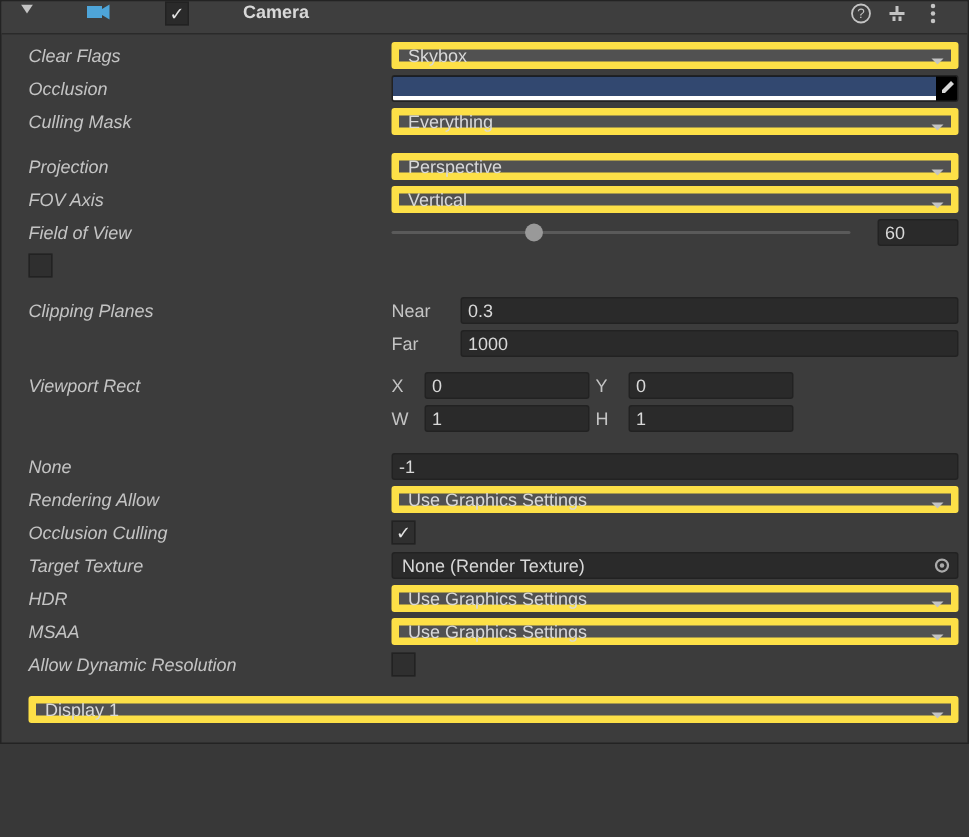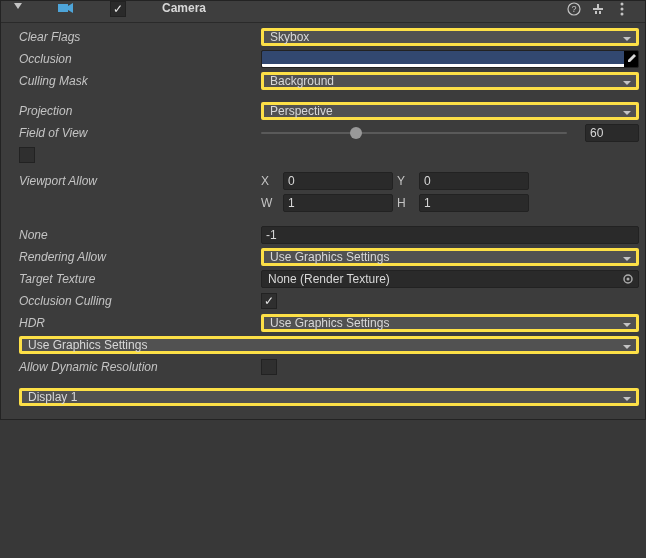--- a/index.html
+++ b/index.html
@@ -116,21 +116,21 @@
   .control {
     flex: 1;
     display: flex;
     align-items: center;
     gap: 4px;
   }
   .dropdown {
     flex: 1;
     height: 18px;
     background: #515151;
-    border: 3px solid #fde047;
+    border: 5px solid #fde047;
     border-radius: 2px;
     display: flex;
     align-items: center;
     padding: 0 16px 0 6px;
     position: relative;
     cursor: pointer;
     color: #d8d8d8;
   }
   .dropdown::after {
     content: "";
@@ -364,57 +364,82 @@
               </svg>
           </div>
         </div>
       </div>
     </div>
 
     <div class="row">
       <div class="label">Culling Mask</div>
       <div class="control">
         <div class="dropdown">
-            <span>Background</span>
+            <span>Everything</span>
           </div>
       </div>
     </div>
 
     <div class="row gap-before">
       <div class="label">Projection</div>
       <div class="control">
         <div class="dropdown">
             <span>Perspective</span>
           </div>
       </div>
     </div>
 
+    <div class="row">
+      <div class="label">FOV Axis</div>
+      <div class="control">
+        <div class="dropdown">
+            <span>Vertical</span>
+          </div>
+      </div>
+    </div>
 
     <div class="row">
       <div class="label">Field of View</div>
       <div class="slider-row">
         <div class="slider">
           <div class="slider-track"></div>
           <div class="slider-thumb" id="fov-thumb" style="left: 31%;"></div>
         </div>
         <input class="slider-value" value="60" style="">
       </div>
     </div>
 
     <div class="row">
       <div class="control">
         <div class="checkbox-field"></div>
       </div>
     </div>
 
+    <div class="sub-section gap-before" style="margin-top:10px">
+      <div class="sub-left">
+        <div class="row">
+            <div class="label">Clipping Planes</div>
+          </div>
+      </div>
+      <div class="sub-right">
+        <div class="pair-row">
+          <div class="pair-label">Near</div>
+          <input class="pair-input" style="flex: 1 1 0%;" value="0.3">
+        </div>
+        <div class="pair-row">
+          <div class="pair-label">Far</div>
+          <input class="pair-input" style="flex: 1 1 0%;" value="1000">
+        </div>
+      </div>
+    </div>
 
     <div class="sub-section" style="margin-top:6px">
       <div class="sub-left">
         <div class="row">
-            <div class="label">Viewport Allow</div>
+            <div class="label">Viewport Rect</div>
           </div>
       </div>
       <div class="sub-right">
         <div class="xy-row">
           <div class="xy-label">X</div>
           <input class="xy-input" value="0" style="">
           <div class="xy-label">Y</div>
           <input class="xy-input" value="0" style="">
         </div>
         <div class="xy-row">
@@ -432,55 +457,56 @@
         <input class="text-input" value="-1" style="">
       </div>
     </div>
 
     <div class="row">
       <div class="label">Rendering Allow</div>
       <div class="control">
         <div class="dropdown">
             <span>Use Graphics Settings</span>
           </div>
+      </div>
+    </div>
+
+    <div class="row">
+      <div class="label">Occlusion Culling</div>
+      <div class="control">
+        <div class="checkbox-field checked"></div>
       </div>
     </div>
 
     <div class="row">
       <div class="label">Target Texture</div>
       <div class="control">
         <div class="object-field">
           <span>None (Render Texture)</span>
           <div class="object-picker">
             <svg width="12" height="12" viewBox="0 0 12 12">
                 <circle cx="6" cy="6" r="4" fill="none" stroke="#aaa" stroke-width="1.5"></circle>
                 <circle cx="6" cy="6" r="1.5" fill="#aaa"></circle>
               </svg>
           </div>
         </div>
       </div>
     </div>
 
     <div class="row">
-      <div class="label">Occlusion Culling</div>
-      <div class="control">
-        <div class="checkbox-field checked"></div>
-      </div>
-    </div>
-
-    <div class="row">
       <div class="label">HDR</div>
       <div class="control">
         <div class="dropdown">
             <span>Use Graphics Settings</span>
           </div>
       </div>
     </div>
 
     <div class="row">
+      <div class="label">MSAA</div>
       <div class="control">
         <div class="dropdown">
             <span>Use Graphics Settings</span>
           </div>
       </div>
     </div>
 
     <div class="row">
       <div class="label">Allow Dynamic Resolution</div>
       <div class="control">

